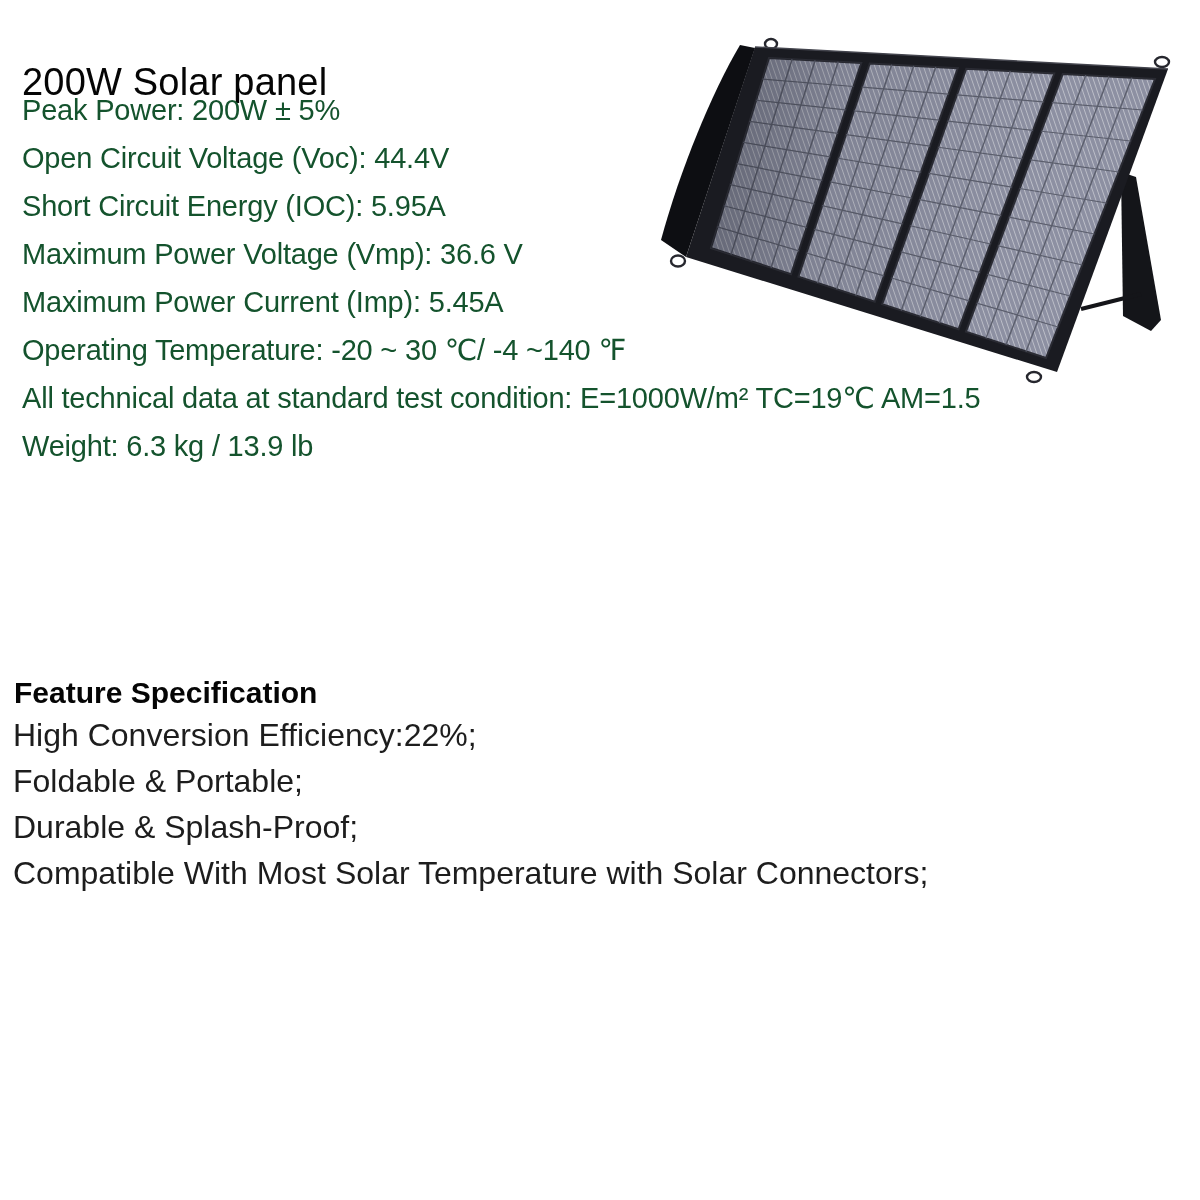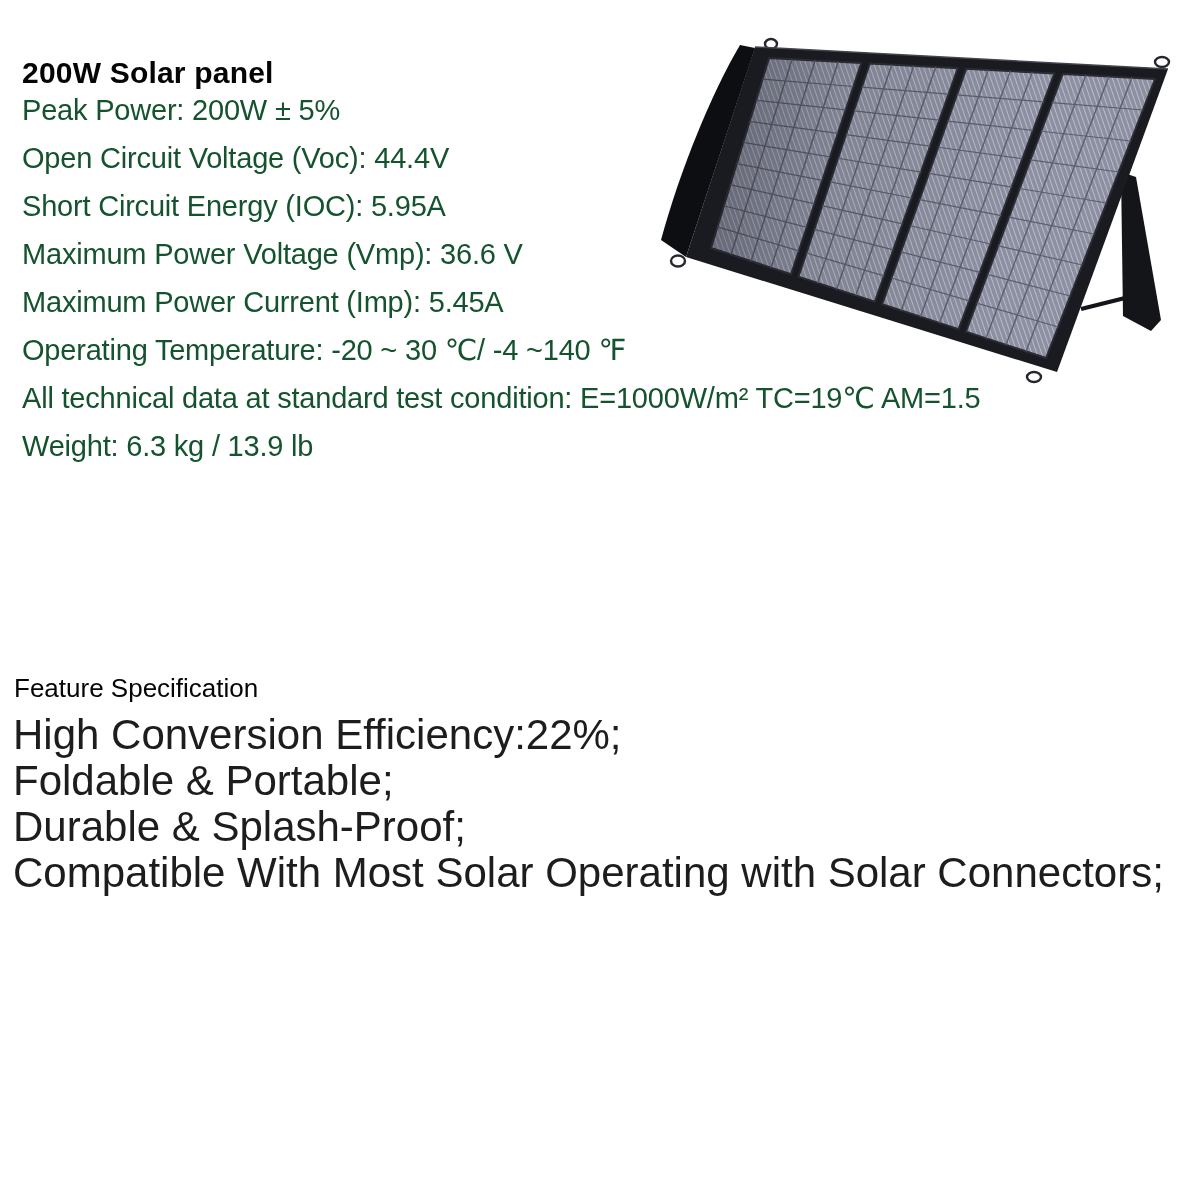--- a/index.html
+++ b/index.html
@@ -7,42 +7,42 @@
   body {
     width: 1200px; height: 1200px;
     background: #ffffff;
     position: relative;
     font-family: "Liberation Sans", "DejaVu Sans", sans-serif;
     color: #1d1d1d;
     overflow: hidden;
   }
   .title {
     position: absolute; left: 22px; top: 36px;
-    font-size: 30px; font-weight: 700; color: #050505;
+    font-size: 38px; font-weight: 400; color: #050505;
     letter-spacing: 0.2px;
   }
   .specs {
     position: absolute; left: 22px; top: 86px;
     margin: 0; padding: 0; list-style: none;
     font-size: 29px; line-height: 48px;
     letter-spacing: -0.2px; color: #14532d;
     white-space: nowrap;
   }
   .panel-art {
     position: absolute; left: 630px; top: 12px;
     width: 560px; height: 392px;
   }
   .feat-head {
     position: absolute; left: 14px; top: 651px;
-    font-size: 26px; font-weight: 400; color: #050505;
+    font-size: 30px; font-weight: 700; color: #050505;
   }
   .features {
     position: absolute; left: 13px; top: 712px;
     margin: 0; padding: 0; list-style: none;
-    font-size: 42px; line-height: 46px;
+    font-size: 32px; line-height: 46px;
     color: #1d1d1d; white-space: nowrap;
   }
 </style>
 </head>
 <body>
 
 <h1 class="title">200W Solar panel</h1>
 
 <ul class="specs">
   <li>Peak Power: 200W ± 5%</li>
@@ -126,14 +126,14 @@
     <polygon points="769,58 1155,79 1046,358 711,248" fill="url(#shade)"></polygon>
     <line x1="1081" y1="309" x2="1141" y2="294" stroke="#141519" stroke-width="4"></line>
   </svg>
 
 <h2 class="feat-head">Feature Specification</h2>
 
 <ul class="features">
   <li>High Conversion Efficiency:22%;</li>
   <li>Foldable &amp; Portable;</li>
   <li>Durable &amp; Splash-Proof;</li>
-  <li>Compatible With Most Solar Operating with Solar Connectors;</li>
+  <li>Compatible With Most Solar Temperature with Solar Connectors;</li>
 </ul>
 
 </body></html>

